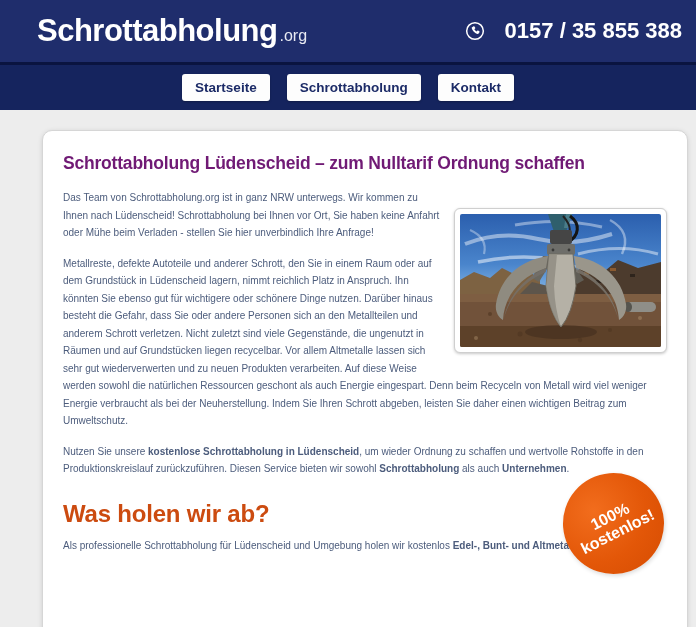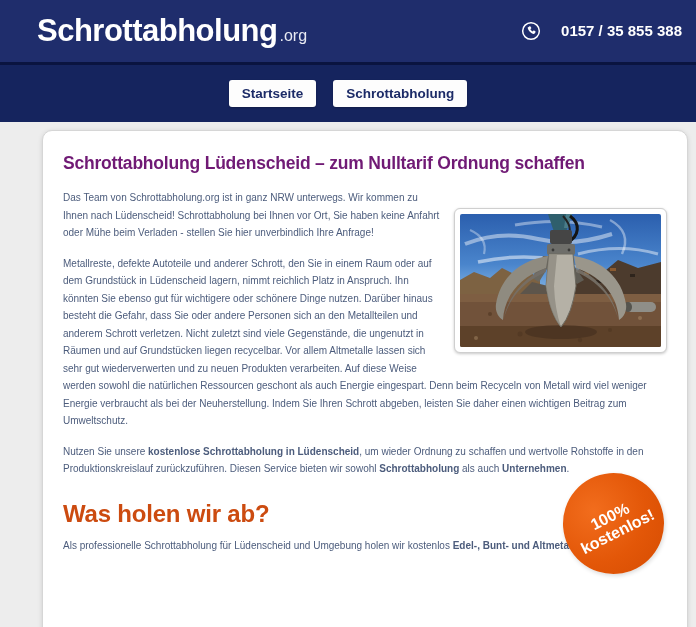--- a/index.html
+++ b/index.html
@@ -14,26 +14,26 @@
   .topbar {
     height:62px; background:#1f2d6c;
     display:flex; align-items:center; justify-content:space-between;
     padding:0 10px 0 37px;
   }
   .logo { display:flex; align-items:baseline; color:#fff; cursor:pointer; }
   .logo-main { font-size:31px; font-weight:bold; letter-spacing:-0.5px; }
   .logo-suffix { font-size:16px; margin-left:2px; color:#e8eaf2; }
   .hotline { text-align:right; color:#fff; line-height:1.25; padding-right:4px; }
   .hotline-label { font-size:15px; }
-  .hotline-number { font-size:15px; font-weight:bold; display:flex; align-items:center; gap:20px; justify-content:flex-end; }
+  .hotline-number { font-size:22px; font-weight:bold; display:flex; align-items:center; gap:20px; justify-content:flex-end; }
   .phone-icon svg { display:block; }
 
   
   .navbar {
-    height:60px; background:#15245e; border-top:3px solid #0a1440;
+    height:48px; background:#15245e; border-top:3px solid #0a1440;
     display:flex; align-items:center; justify-content:center; gap:17px;
   }
   .nav-btn {
     background:#fdfdfd; color:#1c2b67; border:none; border-radius:3px;
     font-family:"Liberation Sans", sans-serif;
     font-size:13.5px; font-weight:bold; padding:6px 13px; cursor:pointer;
     box-shadow:0 1px 2px rgba(0,0,0,0.25);
   }
 
   
@@ -95,20 +95,21 @@
         </svg>
       </span>
       <span>0157 / 35 855 388</span>
     </div>
   </div>
 </div>
 
 <div class="navbar">
   <button class="nav-btn">Startseite</button>
   <button class="nav-btn">Schrottabholung</button>
+  <button class="nav-btn">Kontakt</button>
 </div>
 
 <div class="card">
 
   <h1 class="page-title">Schrottabholung Lüdenscheid – zum Nulltarif Ordnung schaffen</h1>
 
   <div class="photo-frame">
     <div class="photo">
       <svg width="201" height="133" viewBox="0 0 201 133">
 

